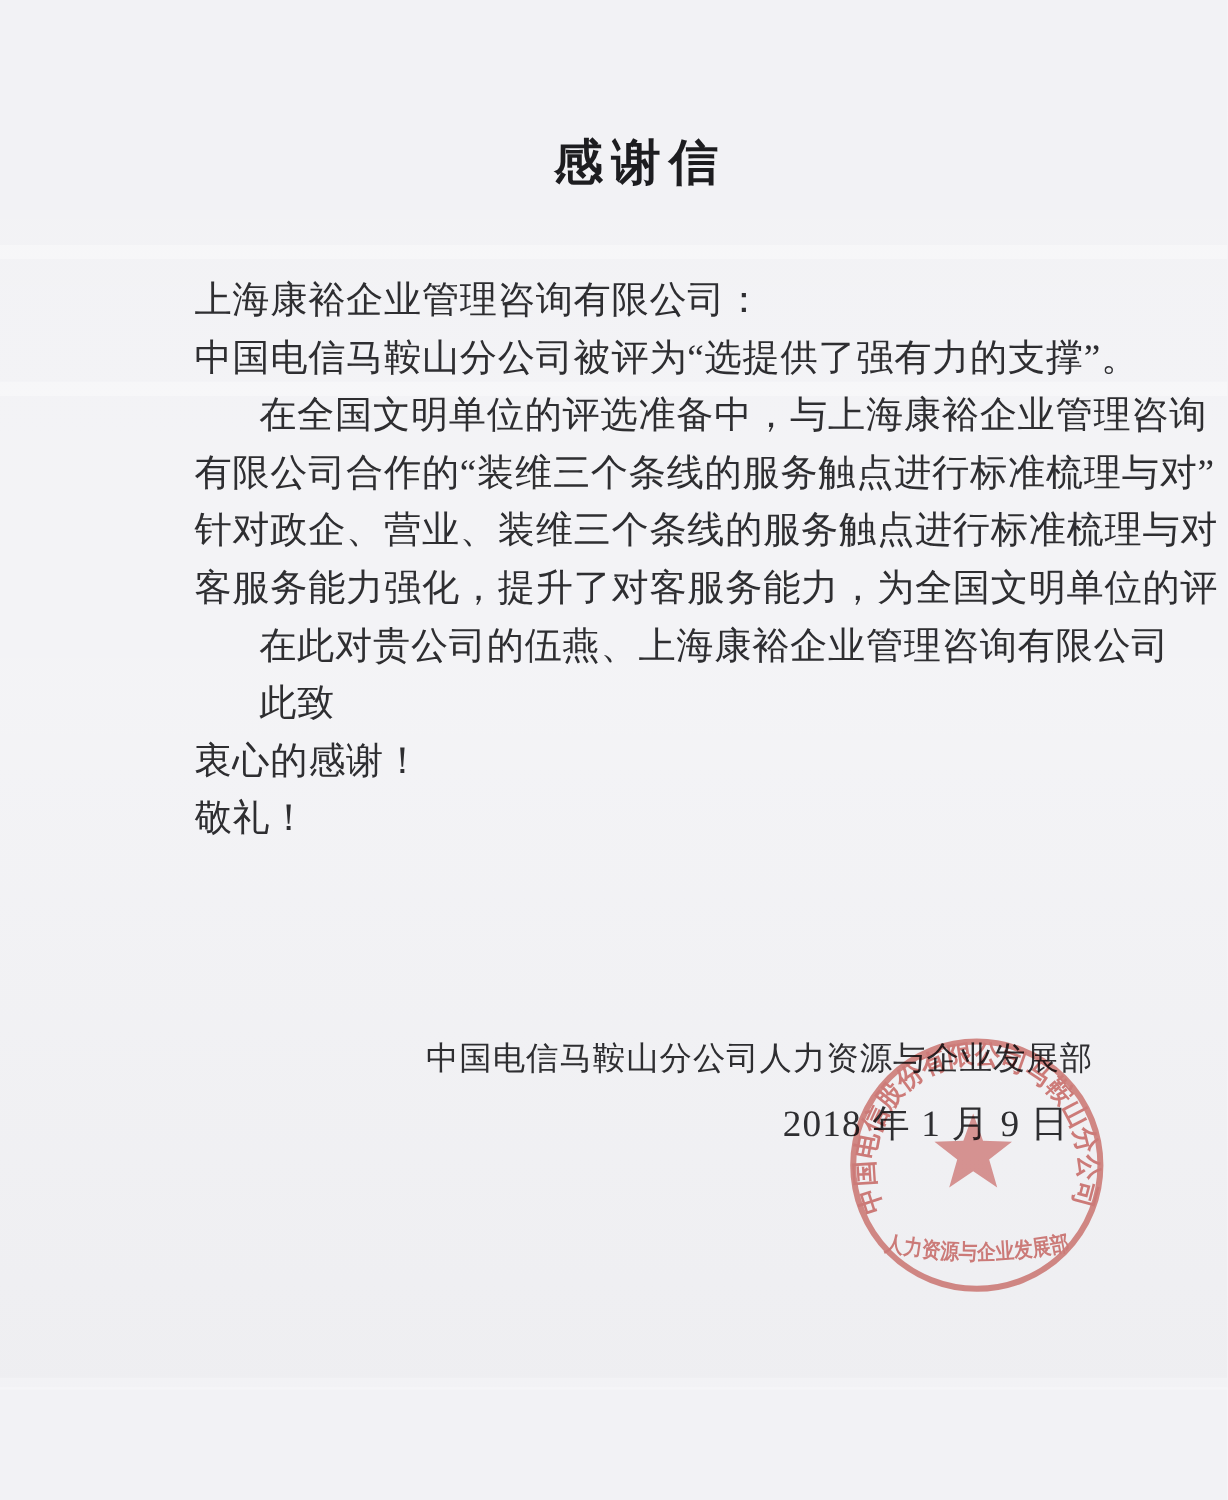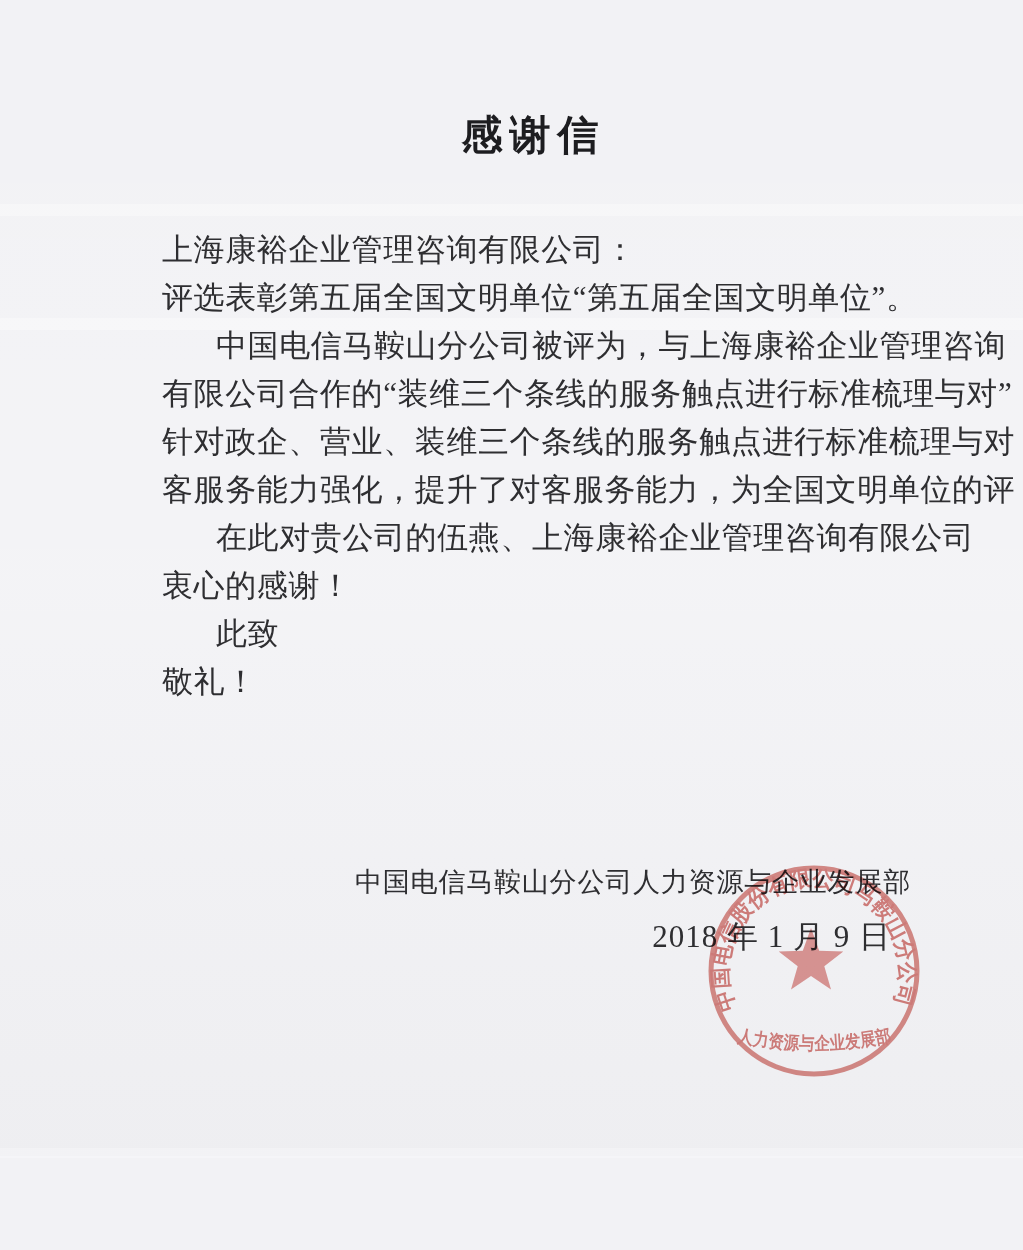--- a/index.html
+++ b/index.html
@@ -71,28 +71,28 @@
 <div class="page">
 
   <div class="scan-band band1"></div>
   <div class="scan-band band2"></div>
   <div class="scan-band band3"></div>
 
   <div class="title">感谢信</div>
 
   <div class="body-lines">
     <div class="line">上海康裕企业管理咨询有限公司：</div>
-    <div class="line">评选表彰第五届全国文明单位“第五届全国文明单位”。</div>
-    <div class="line indent">中国电信马鞍山分公司被评为，与上海康裕企业管理咨询</div>
+    <div class="line">中国电信马鞍山分公司被评为“选提供了强有力的支撑”。</div>
+    <div class="line indent">在全国文明单位的评选准备中，与上海康裕企业管理咨询</div>
     <div class="line">有限公司合作的“装维三个条线的服务触点进行标准梳理与对”</div>
     <div class="line">针对政企、营业、装维三个条线的服务触点进行标准梳理与对</div>
     <div class="line">客服务能力强化，提升了对客服务能力，为全国文明单位的评</div>
     <div class="line indent">在此对贵公司的伍燕、上海康裕企业管理咨询有限公司</div>
+    <div class="line indent">此致</div>
     <div class="line">衷心的感谢！</div>
-    <div class="line indent">此致</div>
     <div class="line">敬礼！</div>
   </div>
 
   <div class="signature">中国电信马鞍山分公司人力资源与企业发展部</div>
   <div class="date">2018 年 1 月 9 日</div>
 
   <div class="stamp">
     <svg viewBox="0 0 232 232" xmlns="http://www.w3.org/2000/svg">
       <defs>
         <path id="arcTop" d="M 37,151 A 86,86 0 1 1 193,151" fill="none"></path>

